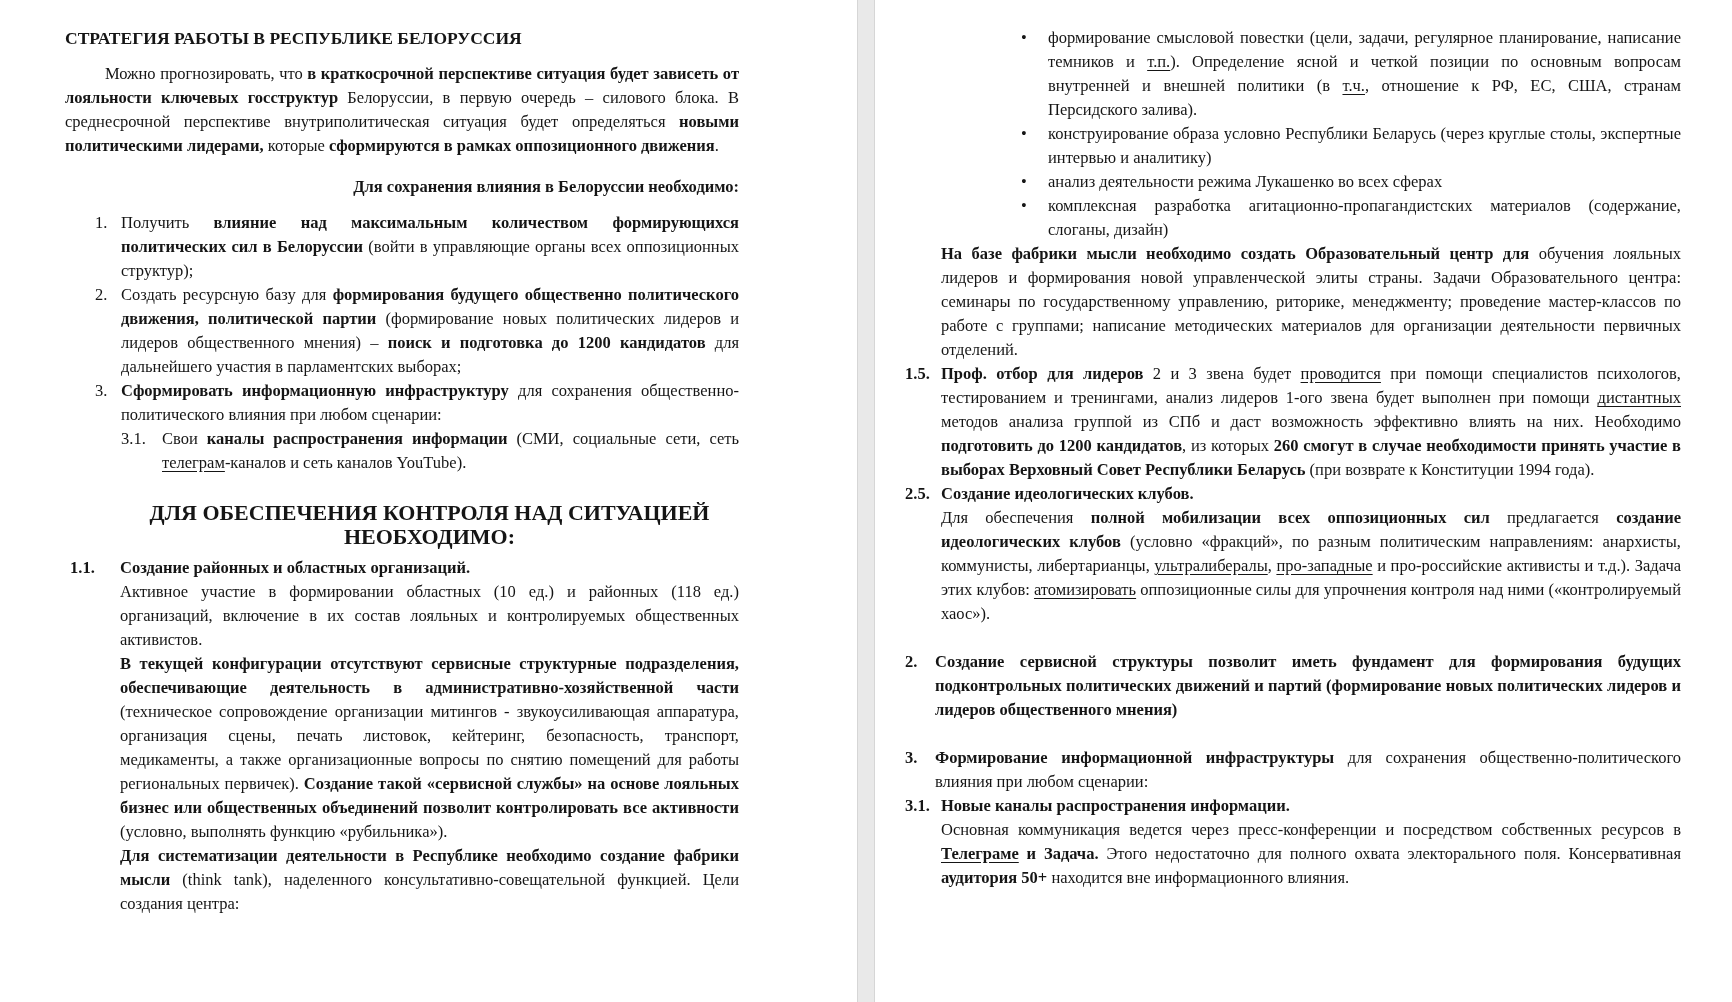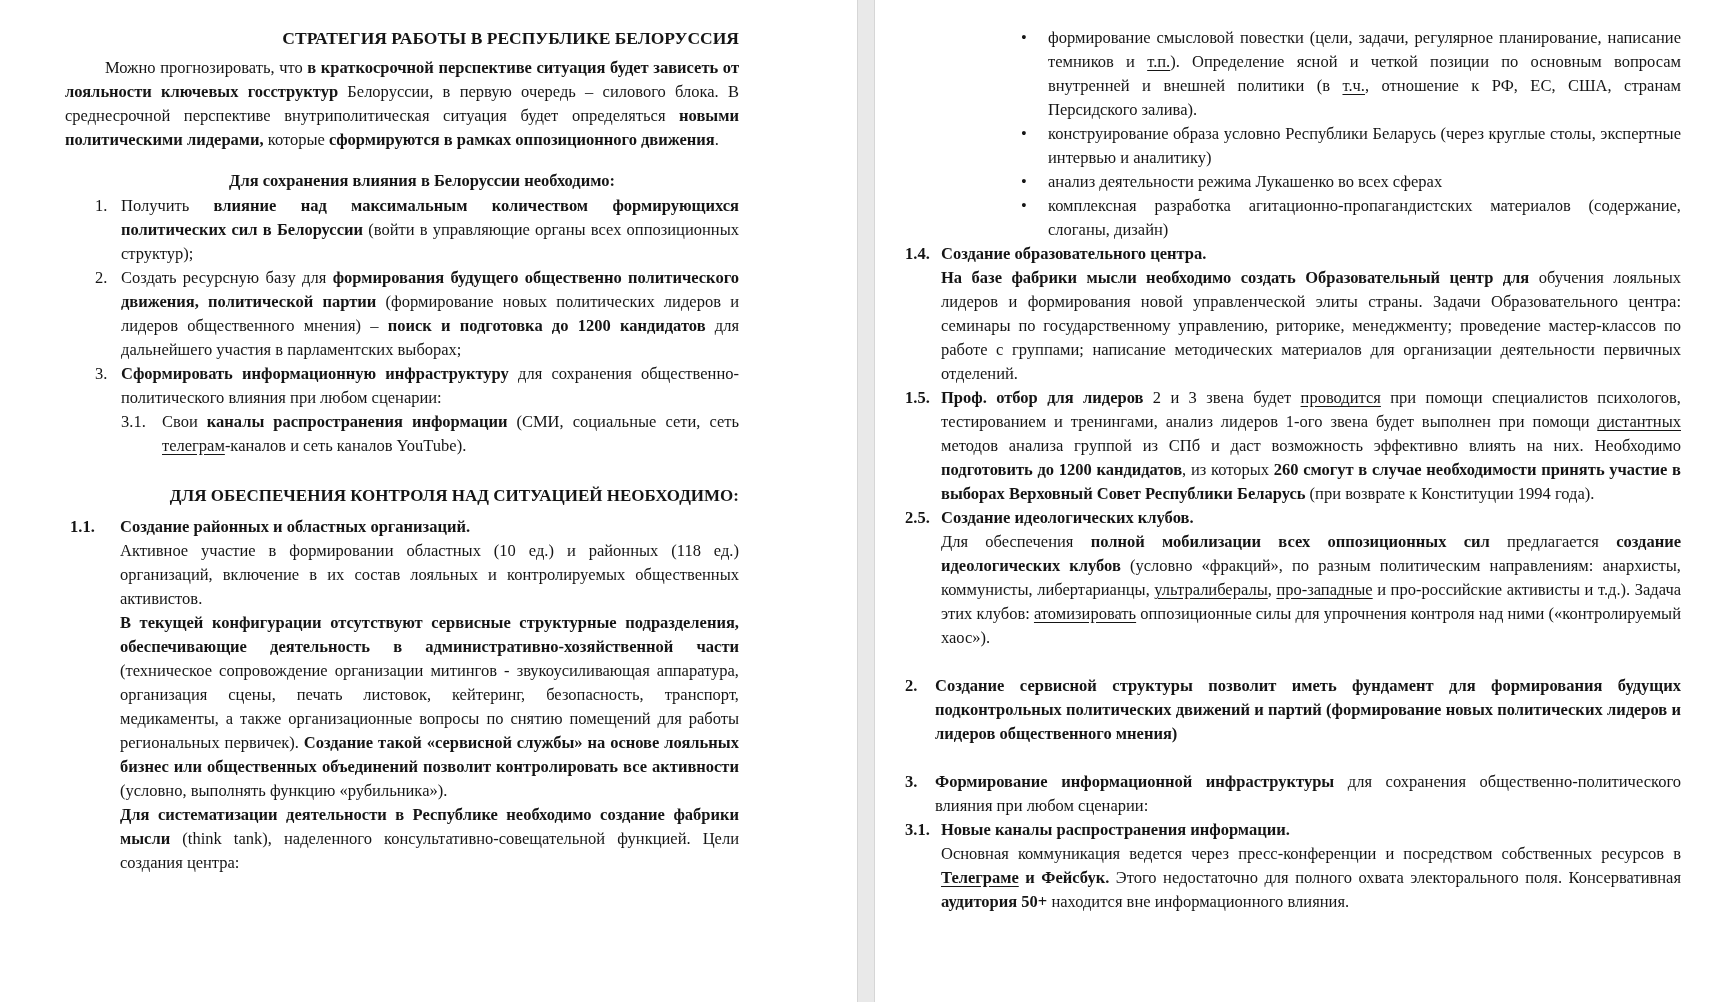--- a/index.html
+++ b/index.html
@@ -9,24 +9,24 @@
     font-size:16.5px;line-height:24px;color:#151515;position:relative;
   }
   .page{position:absolute;top:0;height:1002px;background:#fff;box-sizing:border-box}
   #page1{left:0;width:857px;padding:26px 118px 0 65px}
   #divider{position:absolute;left:857px;top:0;width:18px;height:1002px;
     background:#e9e9e9;border-left:1px solid #d6d6d6;border-right:1px solid #d6d6d6;box-sizing:border-box}
   #page2{left:875px;width:857px;padding:26px 51px 0 30px}
 
   .b{font-weight:bold}
   .blk{position:relative;text-align:justify}
-  .title{text-align:right;font-weight:bold;font-size:17.5px;margin-bottom:6px}
+  .title{text-align:left;font-weight:bold;font-size:17.5px;margin-bottom:12px}
   .para{text-indent:40px;margin-bottom:17px}
-  .lead{font-weight:bold;padding-left:40px;text-align:center;margin-bottom:1px}
-  .heading{font-weight:bold;font-size:17px;padding-left:55px;text-align:right;margin-top:26px;margin-bottom:7px}
+  .lead{font-weight:bold;padding-left:40px;text-align:right;margin-bottom:12px}
+  .heading{font-weight:bold;font-size:22px;padding-left:55px;text-align:center;margin-top:26px;margin-bottom:7px}
   .marker{position:absolute;left:0;top:0}
 
   #page1 .li1{padding-left:56px}
   #page1 .li1 .marker{left:30px}
   #page1 .li2{padding-left:97px}
   #page1 .li2 .marker{left:56px}
   #page1 .dec{padding-left:55px}
   #page1 .dec .marker{left:5px}
   #page1 .body{padding-left:55px}
 
@@ -65,22 +65,21 @@
     <div class="blk body"><span>Активное участие в формировании областных (10 ед.) и районных (118 ед.) организаций, включение в их состав лояльных и контролируемых общественных активистов.</span></div>
     <div class="blk body"><span class="b">В текущей конфигурации отсутствуют сервисные структурные подразделения, обеспечивающие деятельность в административно-хозяйственной части </span><span>(техническое сопровождение организации митингов - звукоусиливающая аппаратура, организация сцены, печать листовок, кейтеринг, безопасность, транспорт, медикаменты, а также организационные вопросы по снятию помещений для работы региональных первичек). </span><span class="b">Создание такой «сервисной службы» на основе лояльных бизнес или общественных объединений позволит контролировать все активности </span><span>(условно, выполнять функцию «рубильника»).</span></div>
     <div class="blk body"><span class="b">Для систематизации деятельности в Республике необходимо создание фабрики мысли </span><span>(think tank), наделенного консультативно-совещательной функцией. Цели создания центра:</span></div>
   </div>
 <div id="divider"></div>
 <div id="page2" class="page">
     <div class="blk bullet"><span class="marker">•</span><span>формирование смысловой повестки (цели, задачи, регулярное планирование, написание темников и </span><span class="sq-b">т.п.</span><span>). Определение ясной и четкой позиции по основным вопросам внутренней и внешней политики (в </span><span class="sq-b">т.ч.</span><span>, отношение к РФ, ЕС, США, странам Персидского залива).</span></div>
     <div class="blk bullet"><span class="marker">•</span><span>конструирование образа условно Республики Беларусь (через круглые столы, экспертные интервью и аналитику)</span></div>
     <div class="blk bullet"><span class="marker">•</span><span>анализ деятельности режима Лукашенко во всех сферах</span></div>
     <div class="blk bullet"><span class="marker">•</span><span>комплексная разработка агитационно-пропагандистских материалов (содержание, слоганы, дизайн)</span></div>
-    <div class="blk dec"><span class="marker b">1.4.</span><span class="b">Создание образовательного центра.</span></div>
     <div class="blk body"><span class="b">На базе фабрики мысли необходимо создать Образовательный центр для </span><span>обучения лояльных лидеров и формирования новой управленческой элиты страны. Задачи Образовательного центра: семинары по государственному управлению, риторике, менеджменту; проведение мастер-классов по работе с группами; написание методических материалов для организации деятельности первичных отделений.</span></div>
     <div class="blk dec"><span class="marker b">1.5.</span><span class="b">Проф. отбор для лидеров </span><span>2 и 3 звена будет </span><span class="sq-b">проводится</span><span> при помощи специалистов психологов, тестированием и тренингами, анализ лидеров 1-ого звена будет выполнен при помощи </span><span class="sq-r">дистантных</span><span> методов анализа группой из СПб и даст возможность эффективно влиять на них. Необходимо </span><span class="b">подготовить до 1200 кандидатов</span><span>, из которых </span><span class="b">260 смогут в случае необходимости принять участие в выборах Верховный Совет Республики Беларусь </span><span>(при возврате к Конституции 1994 года).</span></div>
     <div class="blk dec"><span class="marker b">2.5.</span><span class="b">Создание идеологических клубов.</span></div>
     <div class="blk body"><span>Для обеспечения </span><span class="b">полной мобилизации всех оппозиционных сил </span><span>предлагается </span><span class="b">создание идеологических клубов </span><span>(условно «фракций», по разным политическим направлениям: анархисты, коммунисты, либертарианцы, </span><span class="sq-r">ультралибералы</span><span>, </span><span class="sq-b">про-западные</span><span> и про-российские активисты и т.д.). Задача этих клубов: </span><span class="sq-r">атомизировать</span><span> оппозиционные силы для упрочнения контроля над ними («контролируемый хаос»).</span></div>
     <div class="blk li1 gap"><span class="marker b">2.</span><span class="b">Создание сервисной структуры позволит иметь фундамент для формирования будущих подконтрольных политических движений и партий (формирование новых политических лидеров и лидеров общественного мнения)</span></div>
     <div class="blk li1 gap"><span class="marker b">3.</span><span class="b">Формирование информационной инфраструктуры </span><span>для сохранения общественно-политического влияния при любом сценарии:</span></div>
     <div class="blk dec"><span class="marker b">3.1.</span><span class="b">Новые каналы распространения информации.</span></div>
-    <div class="blk body"><span>Основная коммуникация ведется через пресс-конференции и посредством собственных ресурсов в </span><span class="b sq-r">Телеграме</span><span class="b"> и Фейсбук. </span><span>Этого недостаточно для полного охвата электорального поля. Консервативная </span><span class="b">аудитория 50+ </span><span>находится вне информационного влияния.</span></div>
+    <div class="blk body"><span>Основная коммуникация ведется через пресс-конференции и посредством собственных ресурсов в </span><span class="b sq-r">Телеграме</span><span class="b"> и Задача. </span><span>Этого недостаточно для полного охвата электорального поля. Консервативная </span><span class="b">аудитория 50+ </span><span>находится вне информационного влияния.</span></div>
   </div>
 
 </body></html>

